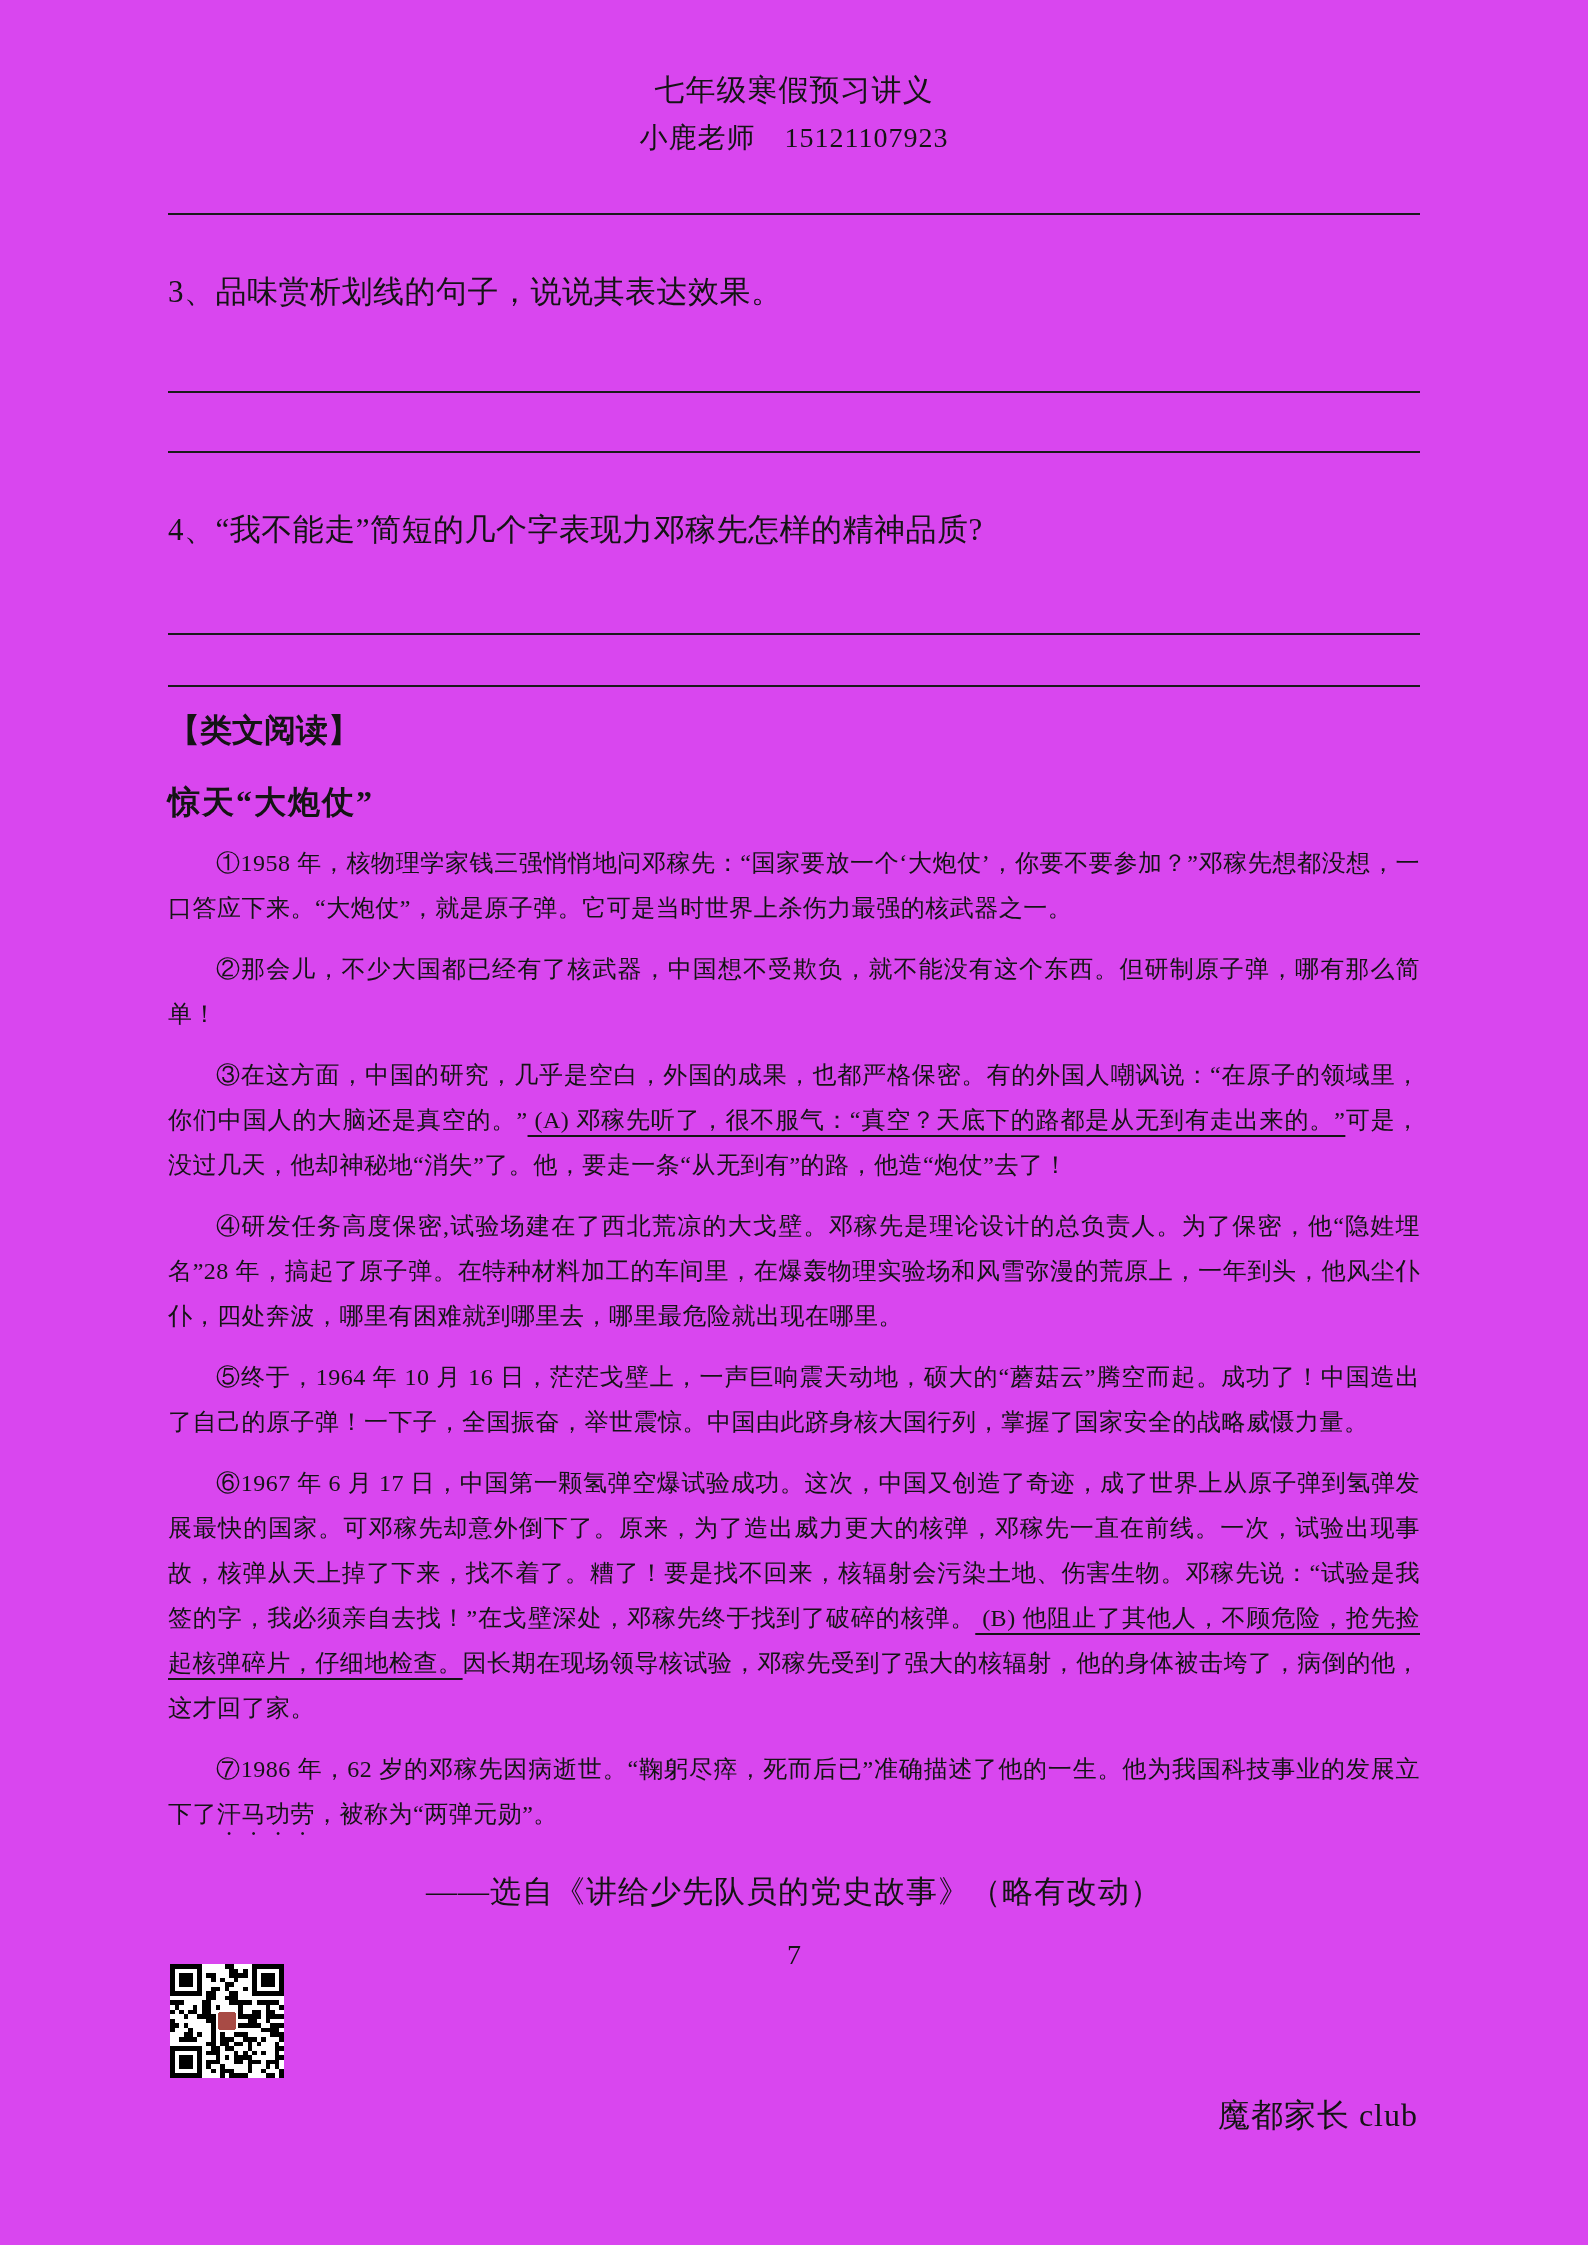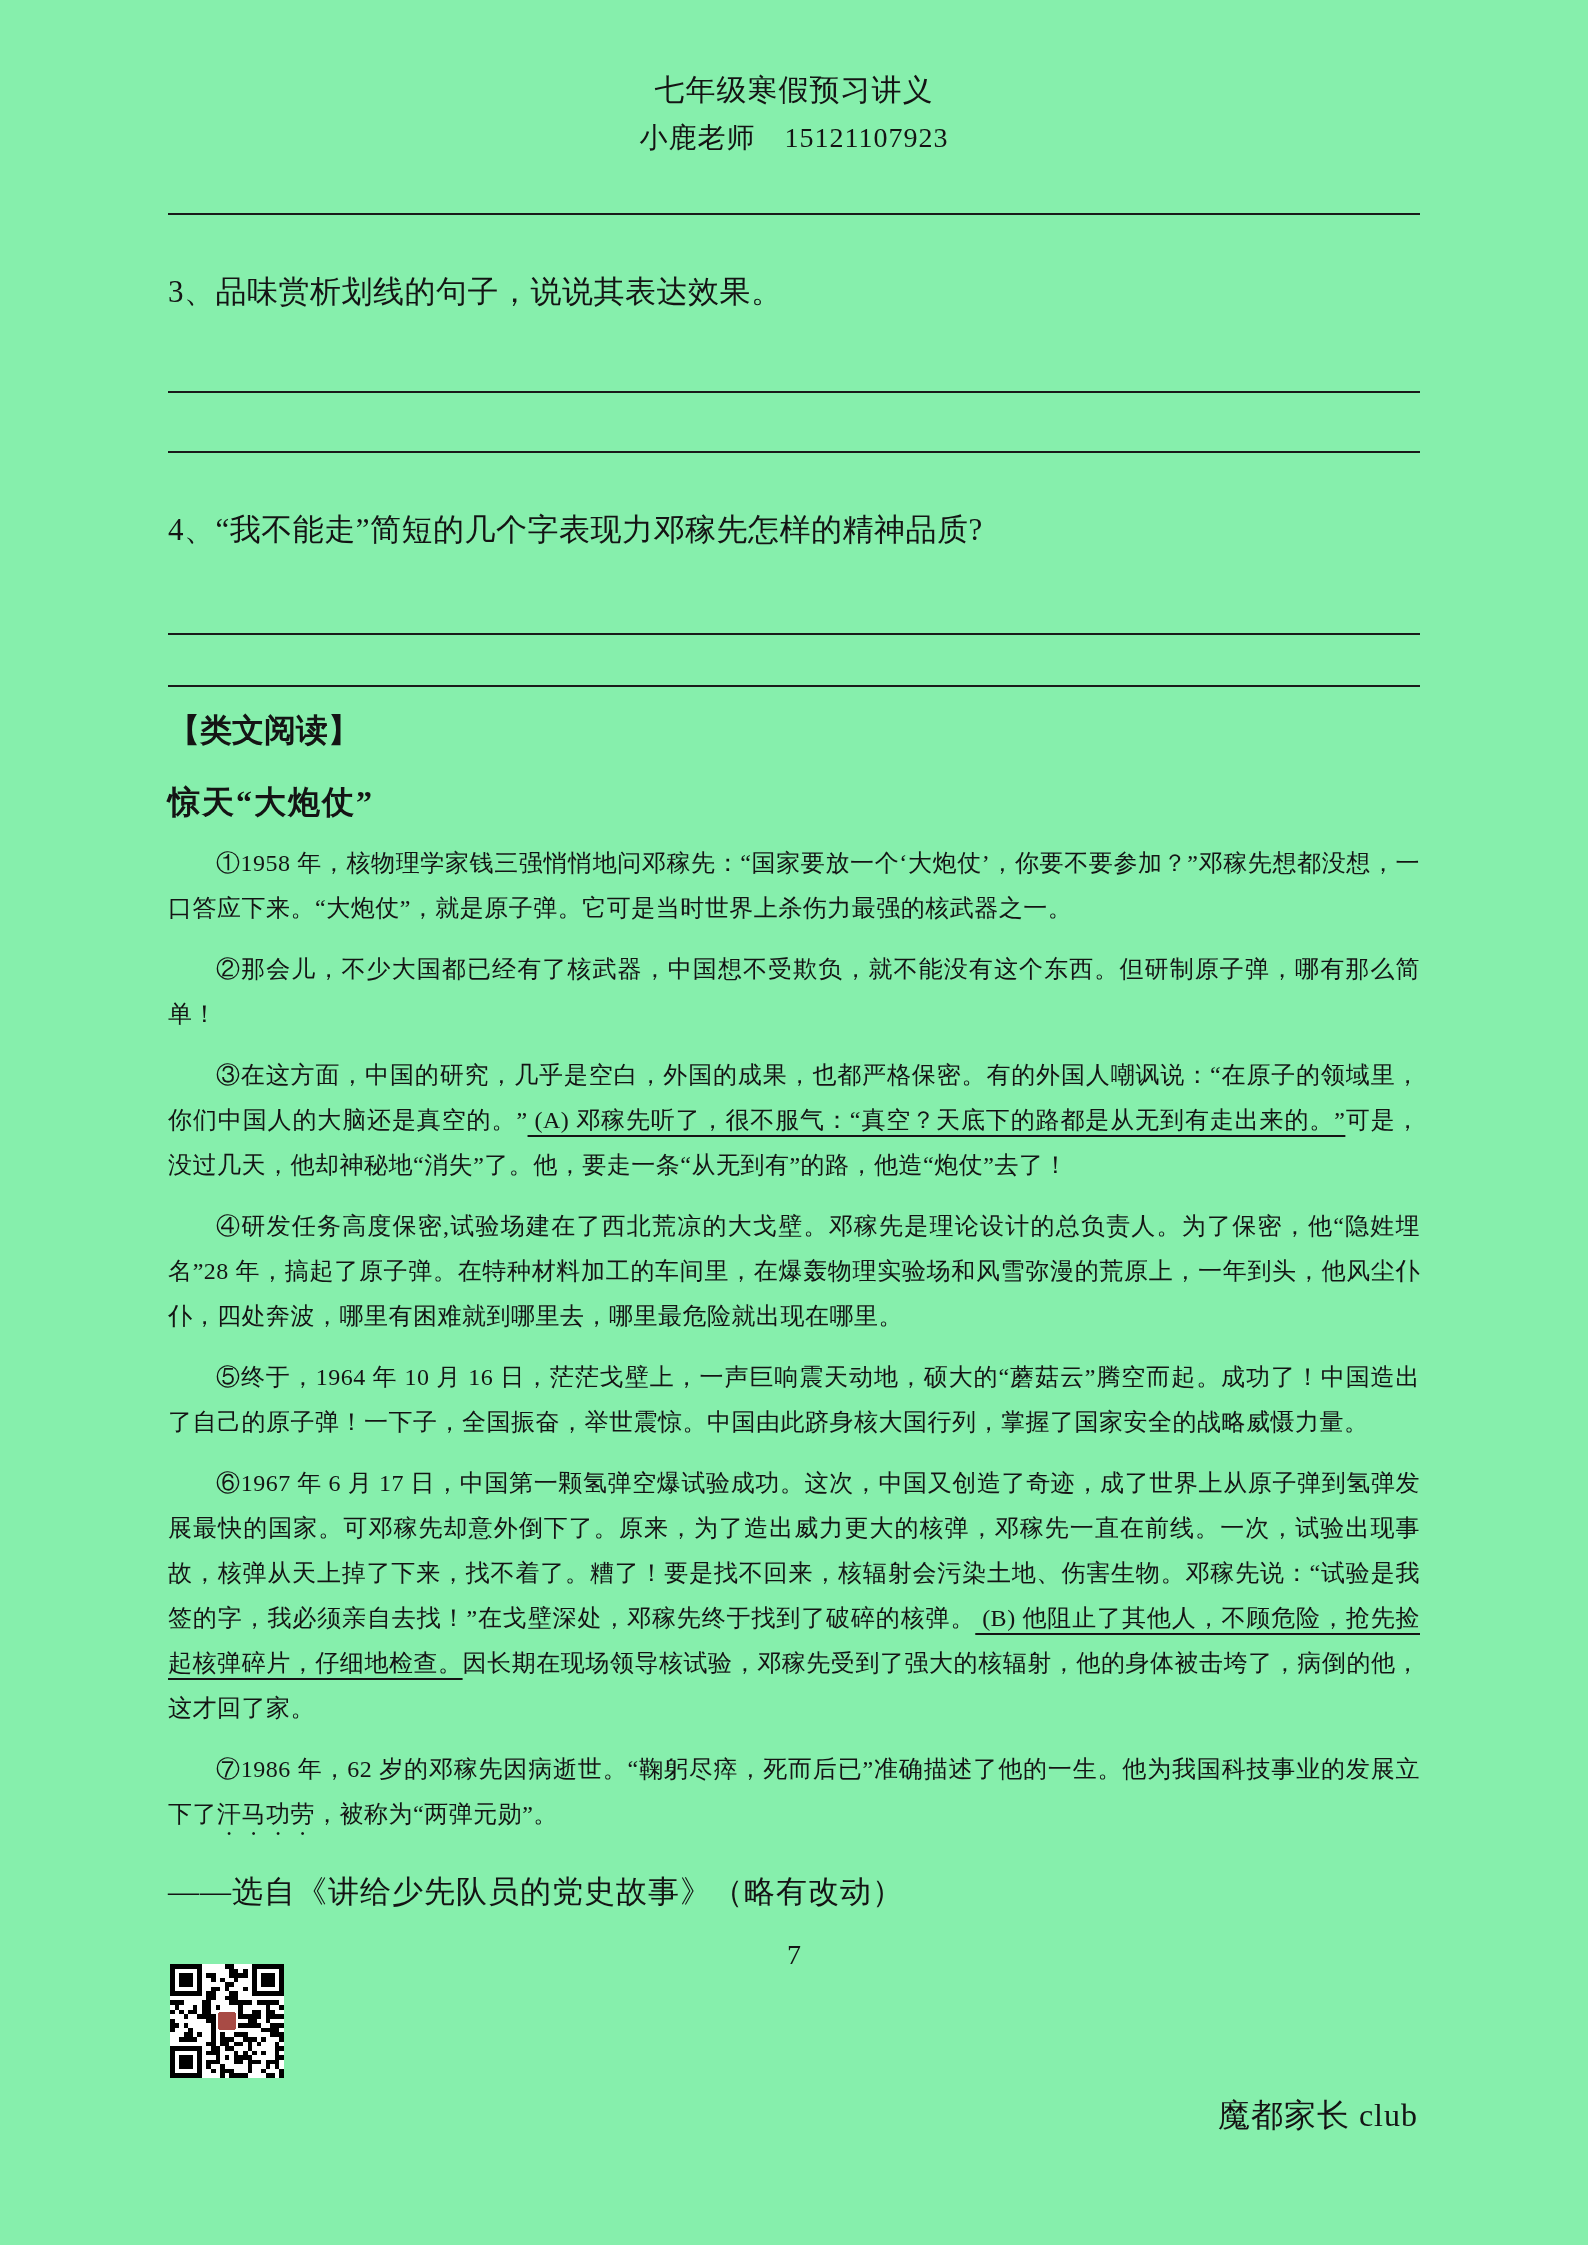--- a/index.html
+++ b/index.html
@@ -6,21 +6,21 @@
   html, body { background: #ffffff; }
   body {
     width: 1588px;
     font-family: "Liberation Serif", "DejaVu Serif", serif;
     color: #141414;
   }
   .page {
     position: relative;
     width: 1588px;
     height: 2245px;
-    background: #86efac;
+    background: #d946ef;
     padding: 70px 168px 0 168px;
     overflow: hidden;
   }
   .doc-header { text-align: center; }
   .doc-header .title { font-size: 30px; letter-spacing: 1px; }
   .doc-header .subtitle { font-size: 28px; margin-top: 8px; letter-spacing: 1px; }
 
   hr { border: none; border-top: 2px solid #1a1a1a; height: 0; }
   .top-rule { margin-top: 56px; }
   .ans-a { margin-top: 78px; }
@@ -47,21 +47,21 @@
     text-underline-offset: 7px;
     text-decoration-thickness: 2px;
   }
   .em-dots {
     -webkit-text-emphasis: filled dot;
     -webkit-text-emphasis-position: under;
     text-emphasis: filled dot;
     text-emphasis-position: under right;
   }
 
-  .attribution { font-size: 31px; text-align: left; margin-top: 30px; letter-spacing: 1px; }
+  .attribution { font-size: 31px; text-align: center; margin-top: 30px; letter-spacing: 1px; }
   .page-number { font-size: 28px; text-align: center; margin-top: 26px; }
 
   .qr {
     position: absolute;
     left: 170px;
     top: 1964px;
     width: 114px;
     height: 114px;
   }
   .qr svg { width: 100%; height: 100%; shape-rendering: crispEdges; }

